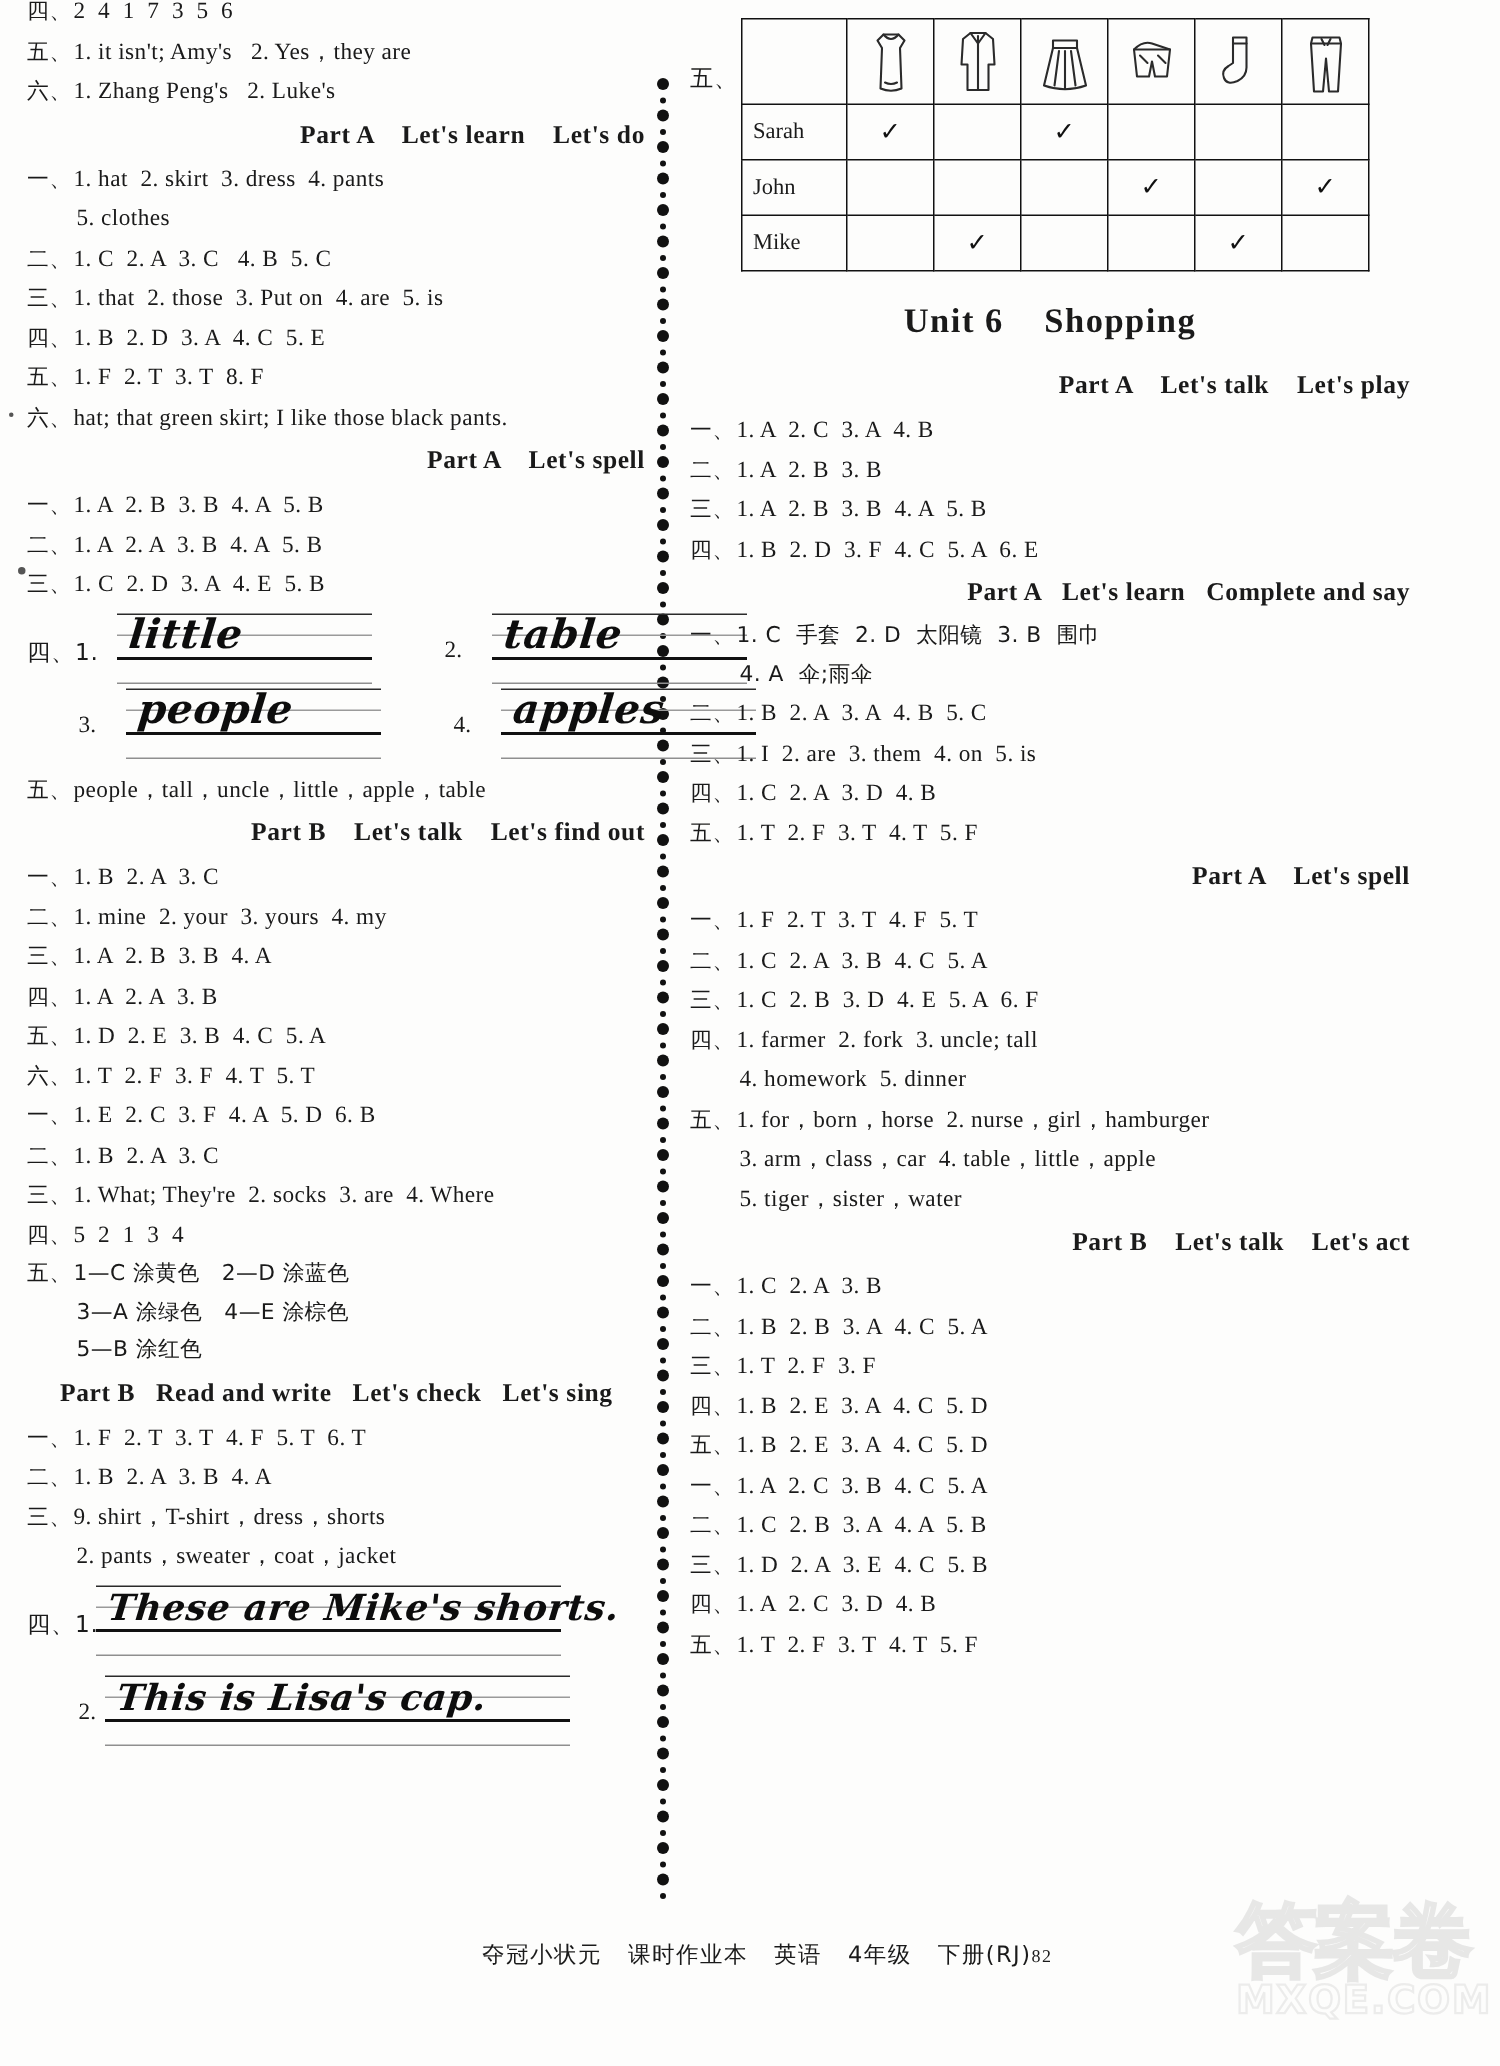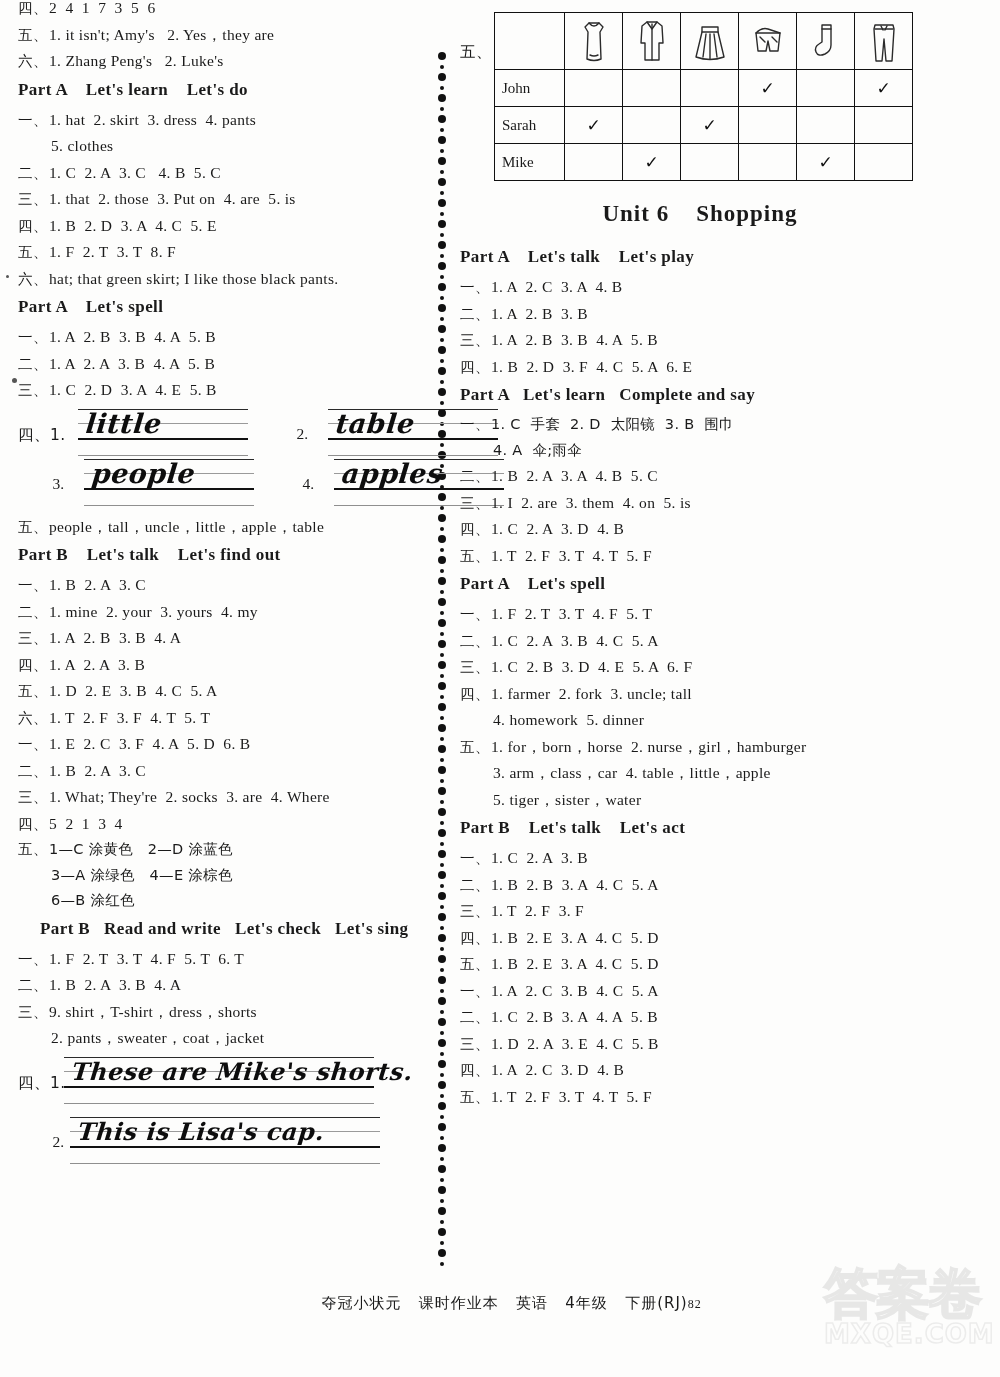--- a/index.html
+++ b/index.html
@@ -39,21 +39,21 @@
     font-size:14.5px;
     letter-spacing:.5px;
   }
   .num{margin-right:1px;}
   .body-txt{letter-spacing:.3px;}
   .indent{padding-left:33px;}
 
   
   .heading{
     font-weight:bold;font-size:17px;
-    text-align:left;
+    text-align:right;
     margin:4px 0 12px 0;
     letter-spacing:.4px;
     white-space:pre;
   }
   .heading.left-ish{text-align:left;padding-left:22px;}
   .unit-title{
     font-weight:bold;font-size:23px;text-align:center;
     letter-spacing:1px;margin:20px 0 20px 0;white-space:pre;
   }
 
@@ -332,21 +332,21 @@
       <div class="row"><span class="num cn">三、</span><span class="body-txt">1. A  2. B  3. B  4. A</span></div>
       <div class="row"><span class="num cn">四、</span><span class="body-txt">1. A  2. A  3. B</span></div>
       <div class="row"><span class="num cn">五、</span><span class="body-txt">1. D  2. E  3. B  4. C  5. A</span></div>
       <div class="row"><span class="num cn">六、</span><span class="body-txt">1. T  2. F  3. F  4. T  5. T</span></div>
       <div class="row"><span class="num cn">一、</span><span class="body-txt">1. E  2. C  3. F  4. A  5. D  6. B</span></div>
       <div class="row"><span class="num cn">二、</span><span class="body-txt">1. B  2. A  3. C</span></div>
       <div class="row"><span class="num cn">三、</span><span class="body-txt">1. What; They're  2. socks  3. are  4. Where</span></div>
       <div class="row"><span class="num cn">四、</span><span class="body-txt">5  2  1  3  4</span></div>
       <div class="row"><span class="num cn">五、</span><span class="body-txt cn">1—C 涂黄色   2—D 涂蓝色</span></div>
       <div class="row indent"><span class="body-txt cn">3—A 涂绿色   4—E 涂棕色</span></div>
-      <div class="row indent"><span class="body-txt cn">6—B 涂红色</span></div>
+      <div class="row indent"><span class="body-txt cn">5—B 涂红色</span></div>
       <div class="heading left-ish">Part B   Read and write   Let's check   Let's sing</div>
       <div class="row"><span class="num cn">一、</span><span class="body-txt">1. F  2. T  3. T  4. F  5. T  6. T</span></div>
       <div class="row"><span class="num cn">二、</span><span class="body-txt">1. B  2. A  3. B  4. A</span></div>
       <div class="row"><span class="num cn">三、</span><span class="body-txt">9. shirt，T-shirt，dress，shorts</span></div>
       <div class="row indent"><span class="body-txt">2. pants，sweater，coat，jacket</span></div>
       <div class="hw-group">
         <div class="hw-line">
           <span class="hw-label cn">四、1.</span>
           <div class="ruled w-long">
             <div class="ln l0"></div>
@@ -413,36 +413,36 @@
               </td>
               <td class="icon">
                 <svg width="46" height="48" viewBox="0 0 46 48">
                   <path style="fill:none;stroke:#2b2b2b;stroke-width:1.4;stroke-linejoin:round;stroke-linecap:round" d="M14 8 L32 8 L33 12 L31 44 L25 44 L23 22 L21 44 L15 44 L13 12 Z"></path>
                   <path style="fill:none;stroke:#2b2b2b;stroke-width:1.4;stroke-linejoin:round;stroke-linecap:round" d="M14 12 L32 12"></path>
                   <path style="fill:none;stroke:#2b2b2b;stroke-width:1.4;stroke-linejoin:round;stroke-linecap:round" d="M20 9 l2 4 M26 9 l-2 4"></path>
                 </svg>
               </td>
             </tr>
             <tr>
-              <td class="namecell">John</td>
-              <td class="cell"></td>
-              <td class="cell"></td>
-              <td class="cell"></td>
+              <td class="namecell">Sarah</td>
               <td class="cell"><span class="tick">✓</span></td>
               <td class="cell"></td>
               <td class="cell"><span class="tick">✓</span></td>
+              <td class="cell"></td>
+              <td class="cell"></td>
+              <td class="cell"></td>
             </tr>
             <tr>
-              <td class="namecell">Sarah</td>
+              <td class="namecell">John</td>
+              <td class="cell"></td>
+              <td class="cell"></td>
+              <td class="cell"></td>
               <td class="cell"><span class="tick">✓</span></td>
               <td class="cell"></td>
               <td class="cell"><span class="tick">✓</span></td>
-              <td class="cell"></td>
-              <td class="cell"></td>
-              <td class="cell"></td>
             </tr>
             <tr>
               <td class="namecell">Mike</td>
               <td class="cell"></td>
               <td class="cell"><span class="tick">✓</span></td>
               <td class="cell"></td>
               <td class="cell"></td>
               <td class="cell"><span class="tick">✓</span></td>
               <td class="cell"></td>
             </tr>

